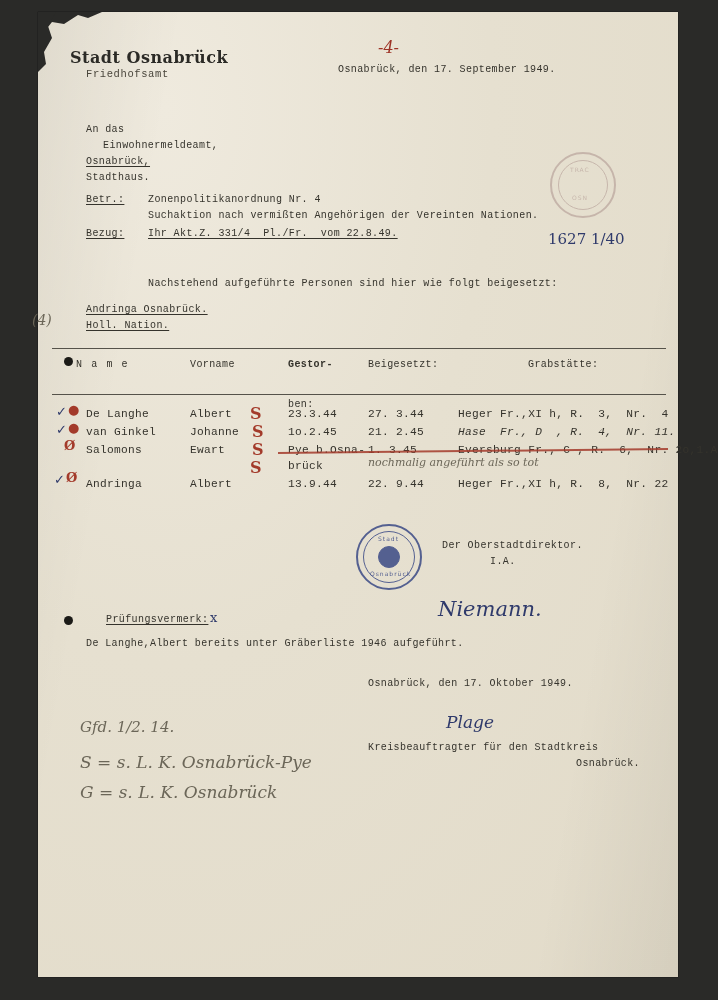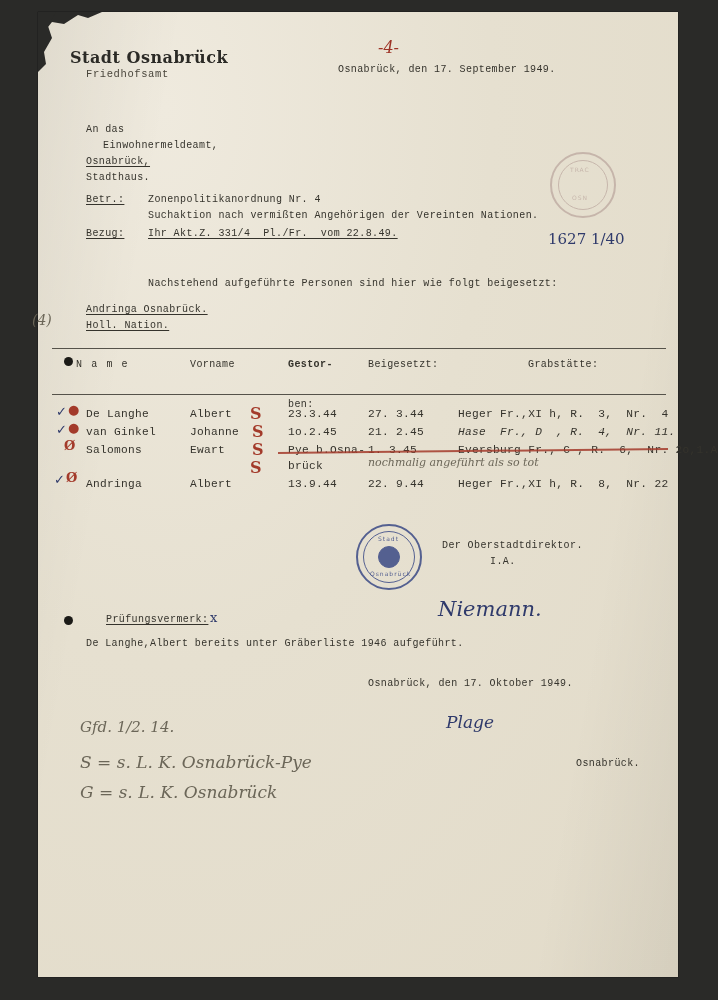--- a/index.html
+++ b/index.html
@@ -277,20 +277,21 @@
       <div class="tx" style="left:404px; top:528px;">Der Oberstadtdirektor.</div>
       <div class="tx" style="left:452px; top:544px;">I.A.</div>
       <div class="sig" style="left:400px; top:585px; font-size:21px;">Niemann.</div>
 
       <div class="dot" style="left:26px; top:604px;"></div>
       <div class="tx u" style="left:48px; top:602px;padding-left:20px;">Prüfungsvermerk:</div>
       <div class="hand hand-blue" style="left:172px; top:598px; font-size:13px; font-style:normal;">x</div>
       <div class="tx" style="left:48px; top:626px;">De Langhe,Albert bereits unter Gräberliste 1946 aufgeführt.</div>
       <div class="tx" style="left:330px; top:666px;">Osnabrück, den 17. Oktober 1949.</div>
       <div class="sig" style="left:408px; top:700px; font-size:17px;">Plage</div>
+      <div class="tx" style="left:330px; top:730px;">Kreisbeauftragter für den Stadtkreis</div>
       <div class="tx" style="left:518px; top:746px;padding-left:20px;">Osnabrück.</div>
 
       <div class="hand hand-pencil" style="left:42px; top:706px; font-size:15px;">Gfd. 1/2. 14.</div>
       <div class="hand hand-pencil" style="left:42px; top:740px; font-size:17px;">S = s. L. K. Osnabrück-Pye</div>
       <div class="hand hand-pencil" style="left:42px; top:770px; font-size:17px;">G = s. L. K. Osnabrück</div>
 
     </div>
   </div>
 </div>
 

